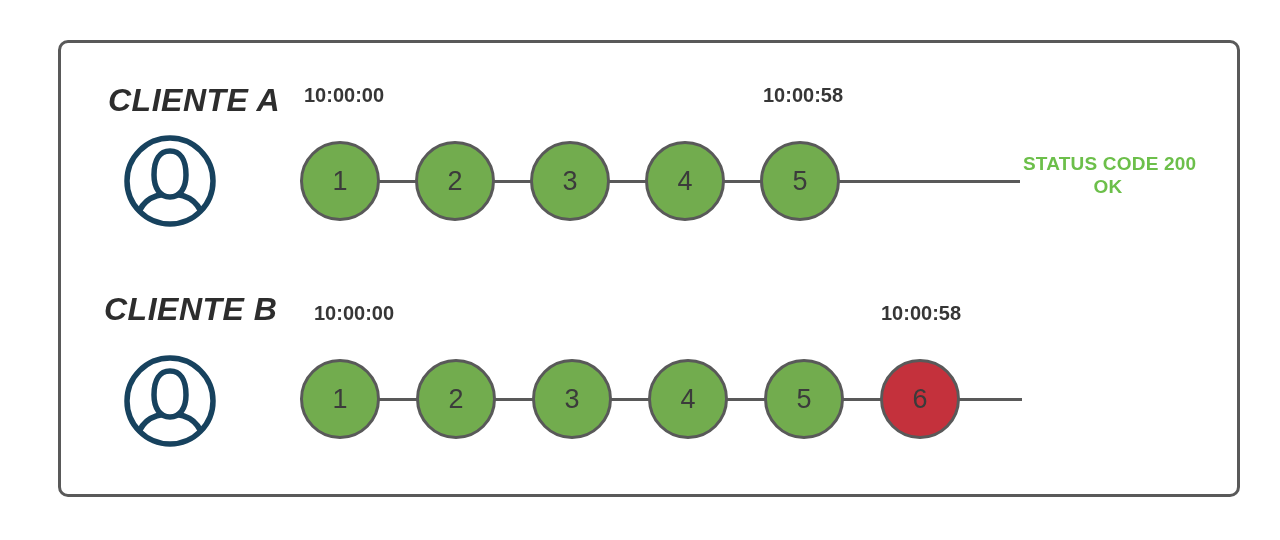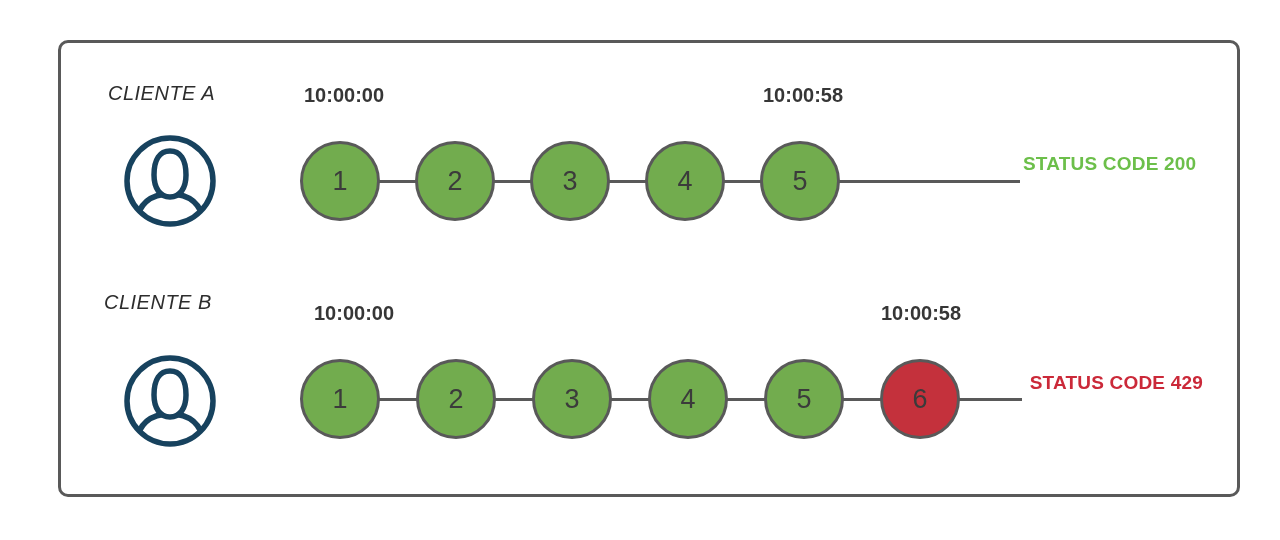--- a/index.html
+++ b/index.html
@@ -1,29 +1,29 @@
 <!DOCTYPE html>
 <html style="--frame: #595959; --wire: #595959; --circle_green: #72ac4e; --circle_red: #c4313c; --digit: #3b3b3b; --label: #2d2d2d; --ts: #363636; --status_green: #6cbf4a; --status_red: #cb2939; --navy: #17425e;"><head>
 <meta charset="utf-8">
 <style>
   html,body{margin:0;padding:0;background:#ffffff;width:1280px;height:540px;
     font-family:"Liberation Sans",sans-serif;-webkit-font-smoothing:antialiased;}
   .canvas{position:relative;width:1280px;height:540px;overflow:hidden;}
   .frame{position:absolute;left:58px;top:40px;width:1182px;height:457px;
     border:3px solid var(--frame,#595959);border-radius:10px;box-sizing:border-box;background:#fff;}
-  .client-label{position:absolute;font-size:20px;font-weight:normal;font-style:italic;
+  .client-label{position:absolute;font-size:32px;font-weight:bold;font-style:italic;
     color:var(--label,#2d2d2d);letter-spacing:.5px;white-space:nowrap;}
   .ts{position:absolute;font-size:20px;font-weight:bold;color:var(--ts,#363636);white-space:nowrap;margin-left:11px;}
   .avatar{position:absolute;width:96px;height:96px;}
   .wire{position:absolute;height:3px;background:var(--wire,#595959);}
   .step{position:absolute;width:80px;height:80px;border-radius:50%;box-sizing:border-box;
     border:3.5px solid var(--wire,#595959);display:flex;align-items:center;justify-content:center;
     font-size:27px;color:var(--digit,#3b3b3b);background:var(--circle_green,#72ac4e);}
   .step.blocked{background:var(--circle_red,#c4313c);}
-  .status{position:absolute;text-align:right;font-weight:bold;font-size:19px;line-height:23px;
+  .status{position:absolute;text-align:center;font-weight:bold;font-size:19px;line-height:23px;
     letter-spacing:.2px;white-space:nowrap;}
   .status.ok{color:var(--status_green,#6cbf4a);}
   .status.err{color:var(--status_red,#cb2939);}
 </style>
 </head>
 <body>
 
 <div class="canvas">
   <div class="frame"></div>
 
@@ -63,20 +63,21 @@
       <div class="step" style="left:645px;top:141px;">
           <span>4</span>
         </div>
       <div class="step" style="left:760px;top:141px;">
           <span>5</span>
         </div>
     </div>
 
     <div class="status ok" style="left:1023px;top:152px;width:170px;">
       <div>STATUS CODE 200</div>
+      <div>OK</div>
     </div>
   </section>
 
   <section>
     <div class="client-label" style="left:104px;top:291px;">CLIENTE B</div>
 
     <div class="avatar" style="left:122px;top:353px;">
       <svg width="96" height="96" viewBox="0 0 96 96">
         <defs>
             <clipPath id="clipB">
@@ -111,16 +112,15 @@
         </div>
       <div class="step" style="left:764px;top:359px;">
           <span>5</span>
         </div>
       <div class="step blocked" style="left:880px;top:359px;">
           <span>6</span>
         </div>
     </div>
 
     <div class="status err" style="left:1013px;top:371px;width:190px;">
-      <div>STATUS CODE 429</div>
     </div>
   </section>
 </div>
 
 </body></html>

